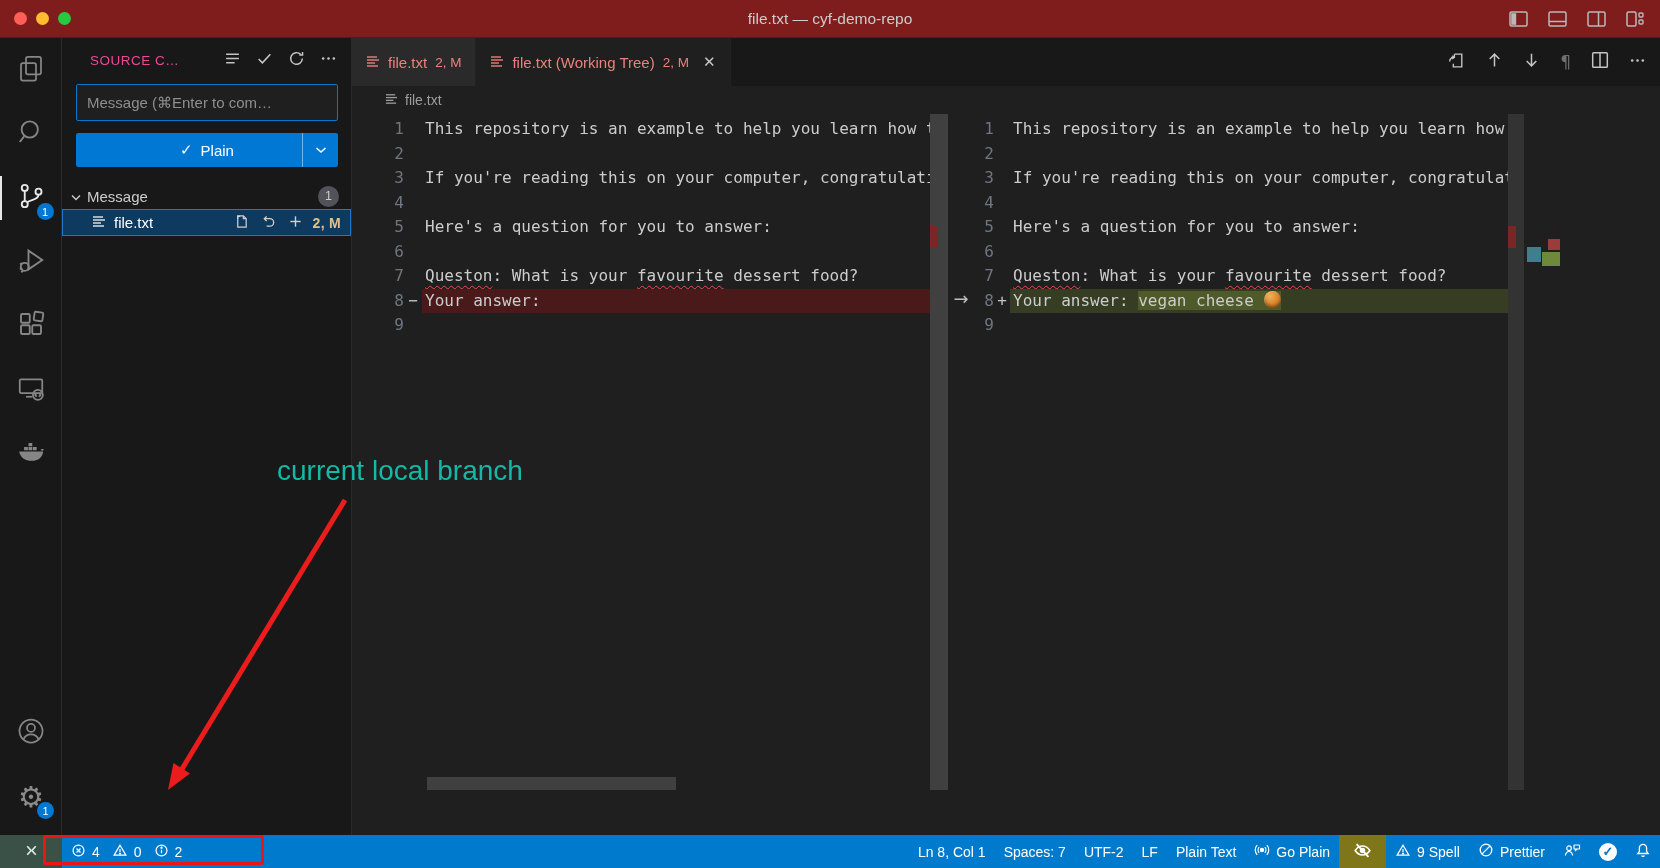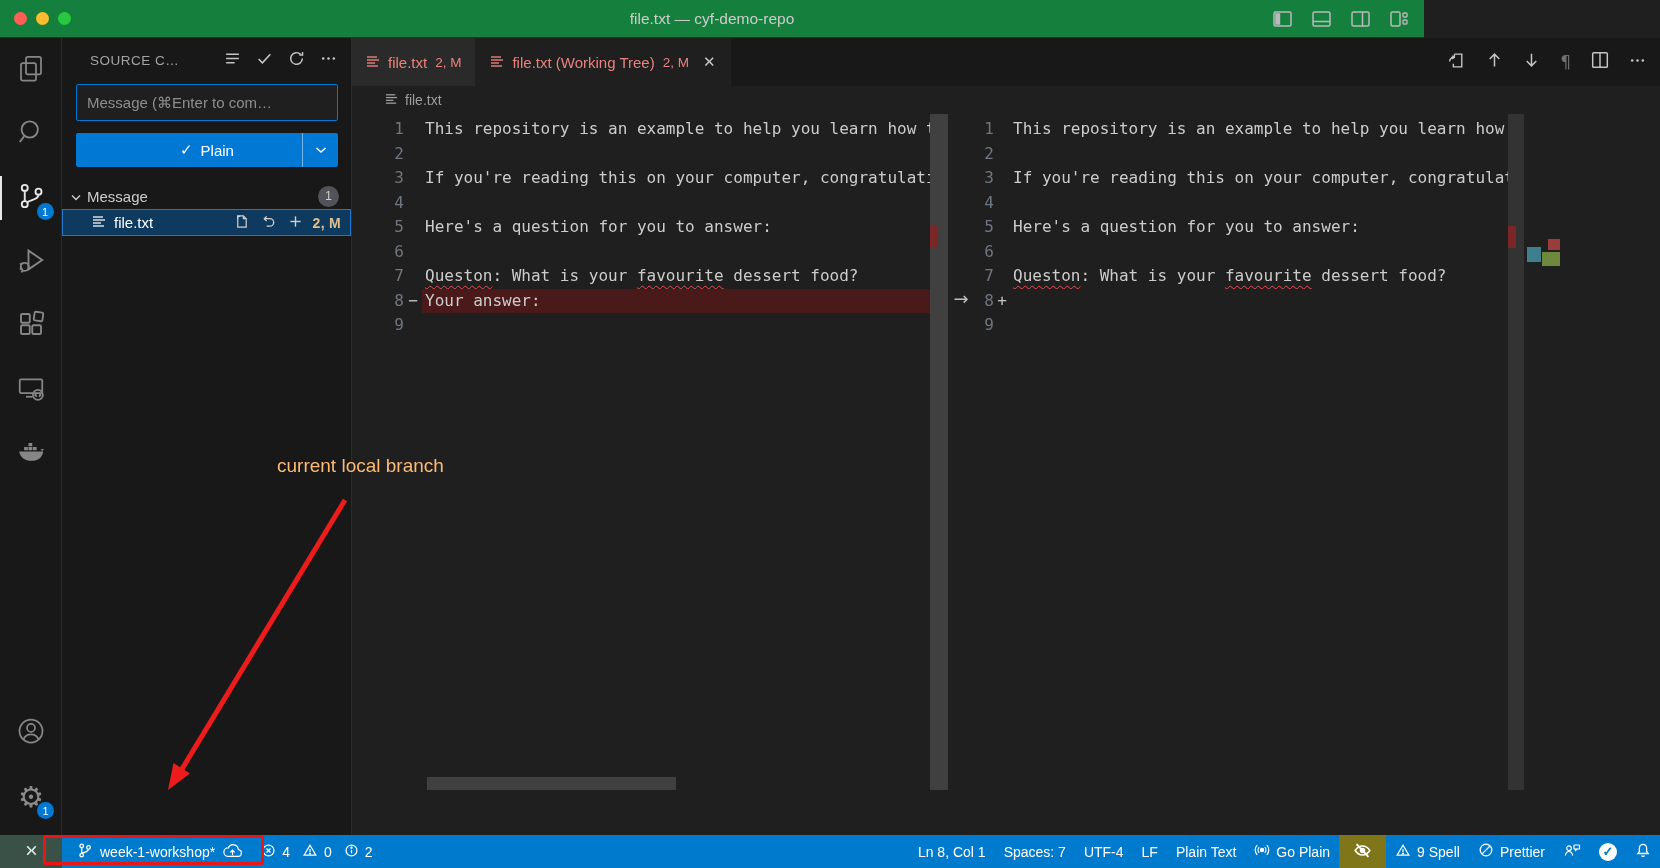--- a/index.html
+++ b/index.html
@@ -1,22 +1,22 @@
 <!DOCTYPE html>
 <html><head>
 <meta charset="utf-8">
 <style>
   * { margin:0; padding:0; box-sizing:border-box; }
   html,body { width:1660px; height:868px; overflow:hidden; background:#1f1f1f;
     font-family:"Liberation Sans", sans-serif; -webkit-font-smoothing:antialiased; }
   .window { position:relative; width:1660px; height:868px; }
 
   
-  .titlebar { position:absolute; top:0; left:0; width:1424px; height:38px;
-    background:#15803d; border-bottom:1px solid #2b2b2b; display:flex; align-items:center; }
+  .titlebar { position:absolute; top:0; left:0; width:1660px; height:38px;
+    background:#7f1d1d; border-bottom:1px solid #2b2b2b; display:flex; align-items:center; }
   .traffic { display:flex; gap:9px; margin-left:14px; }
   .tl { width:13px; height:13px; border-radius:50%; }
   .tl.red{background:#ff5f57} .tl.yellow{background:#febc2e} .tl.green{background:#28c840}
   .win-title { position:absolute; left:0; right:0; text-align:center; color:#cccccc;
     font-size:15.5px; pointer-events:none; }
   .tb-icons { position:absolute; right:16px; top:0; height:38px; display:flex; gap:20px; align-items:center; }
   .tb-icons svg { display:block; }
 
   
   .main { position:absolute; top:38px; left:0; width:1660px; height:797px; display:flex; }
@@ -29,21 +29,21 @@
   .ab-item.active { color:#e7e7e7; }
   .ab-item.active::before { content:""; position:absolute; left:0; top:10px; bottom:10px; width:2px; background:#e7e7e7; }
   .ab-badge { position:absolute; right:8px; bottom:10px; min-width:17px; height:17px; border-radius:9px;
     background:#0078d4; color:#fff; font-size:11px; display:flex; align-items:center; justify-content:center; padding:0 3px; }
   .ab-bottom { position:absolute; bottom:6px; left:0; width:62px; display:flex; flex-direction:column; align-items:center; }
   .gear-glyph { font-family:"DejaVu Sans", sans-serif; font-size:29px; color:#8a8a8a; line-height:1; }
 
   
   .sidebar { width:290px; background:#181818; border-right:1px solid #2b2b2b; position:relative; color:#cccccc; }
   .sc-header { display:flex; align-items:center; height:44px; padding:0 14px 0 28px; }
-  .sc-title { flex:1; font-size:13.5px; letter-spacing:.5px; color:#a3a3a3; white-space:nowrap; overflow:hidden; }
+  .sc-title { flex:1; font-size:13.5px; letter-spacing:.5px; color:#ec4899; white-space:nowrap; overflow:hidden; }
   .sc-icons { display:flex; gap:15px; align-items:center; color:#c5c5c5; }
   .msg-input { display:block; width:262px; margin:2px 14px 12px; height:37px; background:#1f1f1f;
     border:1px solid #0078d4; border-radius:2px; color:#cccccc; font-size:15px; padding:0 10px;
     font-family:"Liberation Sans",sans-serif; outline:none; }
   .msg-input::placeholder { color:#8e8e8e; }
   .commit-btn { margin:0 14px; width:262px; height:34px; background:#0078d4; border:none; border-radius:2px;
     color:#ffffff; font-size:15px; display:flex; align-items:center; justify-content:center; cursor:pointer; position:relative; }
   .commit-btn .chk { margin-right:8px; font-size:15px; }
   .commit-split { position:absolute; right:0; top:0; width:36px; height:34px; border-left:1px solid rgba(255,255,255,.45);
     display:flex; align-items:center; justify-content:center; }
@@ -115,21 +115,21 @@
   .sb-item { display:flex; align-items:center; gap:6px; padding:0 9px; height:100%; cursor:pointer; white-space:nowrap; }
   .remote { width:62px; height:100%; background:#3a5147; display:flex; align-items:center; justify-content:center; }
   .branch-item { margin-left:6px; gap:7px; }
   .problems { gap:6px; }
   .prob-num { margin-right:6px; }
   .olive { background:#7f7519; padding:0 14px; }
   .check-circle { width:18px; height:18px; border-radius:50%; background:#ffffff; color:#007acc;
     font-size:13px; font-weight:bold; display:flex; align-items:center; justify-content:center; }
 
   
-  .anno-text { position:absolute; left:277px; top:455px; color:#fdba74; font-size:19px; z-index:40; }
+  .anno-text { position:absolute; left:277px; top:455px; color:#14b8a6; font-size:28px; z-index:40; }
   .anno-box { position:absolute; left:43px; top:835px; width:221px; height:30px; border:3px solid #ec1515;
     border-radius:3px; z-index:40; pointer-events:none; }
   .anno-svg { position:absolute; left:0; top:0; z-index:39; pointer-events:none; }
 </style>
 </head>
 <body>
 
 <div class="window">
 
   <div class="titlebar">
@@ -378,21 +378,21 @@
           </div>
         <div class="pane pane-right" id="pane-right">
           <div class="mid-arrow">→</div>
         <div class="drow"><span class="num">1</span><span class="sign"></span><span class="code"><span>This repository is an example to help you learn how t</span></span></div>
             <div class="drow"><span class="num">2</span><span class="sign"></span><span class="code"></span></div>
             <div class="drow"><span class="num">3</span><span class="sign"></span><span class="code"><span>If you're reading this on your computer, congratulati</span></span></div>
             <div class="drow"><span class="num">4</span><span class="sign"></span><span class="code"></span></div>
             <div class="drow"><span class="num">5</span><span class="sign"></span><span class="code"><span>Here's a question for you to answer:</span></span></div>
             <div class="drow"><span class="num">6</span><span class="sign"></span><span class="code"></span></div>
             <div class="drow"><span class="num">7</span><span class="sign"></span><span class="code"><span class="squiggle">Queston</span><span>: What is your </span><span class="squiggle">favourite</span><span> dessert food?</span></span></div>
-            <div class="drow"><span class="num">8</span><span class="sign">+</span></div>
+            <div class="drow"><span class="num">8</span><span class="sign">+</span><span class="code added"><span>Your answer: </span><span class="seg-insert">vegan cheese </span><span class="seg-insert"><span class="waffle"></span></span></span></div>
             <div class="drow"><span class="num">9</span><span class="sign"></span><span class="code"></span></div>
           </div>
         <div class="vsb-left">
             <div class="mark"></div>
           </div>
         <div class="hsb"></div>
         <div class="vsb-right">
             <div class="mark"></div>
           </div>
         <div class="deco red2"></div>
@@ -403,33 +403,20 @@
   </div>
 
   <div class="statusbar">
     <div class="sb-left">
       <div class="remote">
         <span><svg width="17" height="17" viewBox="0 0 16 16" fill="none" stroke="#dce9e2" stroke-width="1.6">
               <path d="M4 4l3.6 4L4 12"></path>
               <path d="M12 4L8.4 8l3.6 4"></path>
             </svg></span>
       </div>
-      <div class="sb-item branch-item">
-        <span><svg width="16" height="17" viewBox="0 0 16 16" fill="none" stroke="#fff" stroke-width="1.3">
-              <circle cx="4.7" cy="3.4" r="1.8"></circle>
-              <circle cx="4.7" cy="12.6" r="1.8"></circle>
-              <circle cx="11.5" cy="5" r="1.8"></circle>
-              <path d="M4.7 5.2v5.6 M11.5 6.8c0 2.8-4.3 2.6-6.8 4"></path>
-            </svg></span>
-        <span>week-1-workshop*</span>
-        <span><svg width="21" height="15" viewBox="0 0 20 14" fill="none" stroke="#fff" stroke-width="1.2">
-              <path d="M5.5 12.5h9.5a3.2 3.2 0 0 0 .6-6.4A5 5 0 0 0 6 4.6a3.8 3.8 0 0 0-.5 7.9z"></path>
-              <path d="M10 11.5V6.8 M7.9 8.8L10 6.7l2.1 2.1"></path>
-            </svg></span>
-      </div>
       <div class="sb-item problems">
         <span><svg width="15" height="15" viewBox="0 0 16 16" fill="none" stroke="#fff" stroke-width="1.3">
               <circle cx="8" cy="8" r="5.8"></circle>
               <path d="M5.9 5.9l4.2 4.2 M10.1 5.9l-4.2 4.2"></path>
             </svg></span>
         <span class="prob-num">4</span>
         <span><svg width="16" height="15" viewBox="0 0 16 16" fill="none" stroke="#fff" stroke-width="1.3">
               <path d="M8 2.4L14.3 13H1.7z"></path>
               <line x1="8" y1="6.5" x2="8" y2="9.6"></line>
               <circle cx="8" cy="11.4" r=".5" fill="#fff"></circle>
@@ -444,21 +431,21 @@
       </div>
     </div>
     <div class="sb-right">
       <div class="sb-item">
           <span>Ln 8, Col 1</span>
         </div>
       <div class="sb-item">
           <span>Spaces: 7</span>
         </div>
       <div class="sb-item">
-          <span>UTF-4</span>
+          <span>UTF-2</span>
         </div>
       <div class="sb-item">
           <span>LF</span>
         </div>
       <div class="sb-item">
           <span>Plain Text</span>
         </div>
       <div class="sb-item">
         <span><svg width="16" height="16" viewBox="0 0 16 16" fill="none" stroke="#fff" stroke-width="1.2">
               <circle cx="8" cy="8" r="1.6" fill="#fff"></circle>

